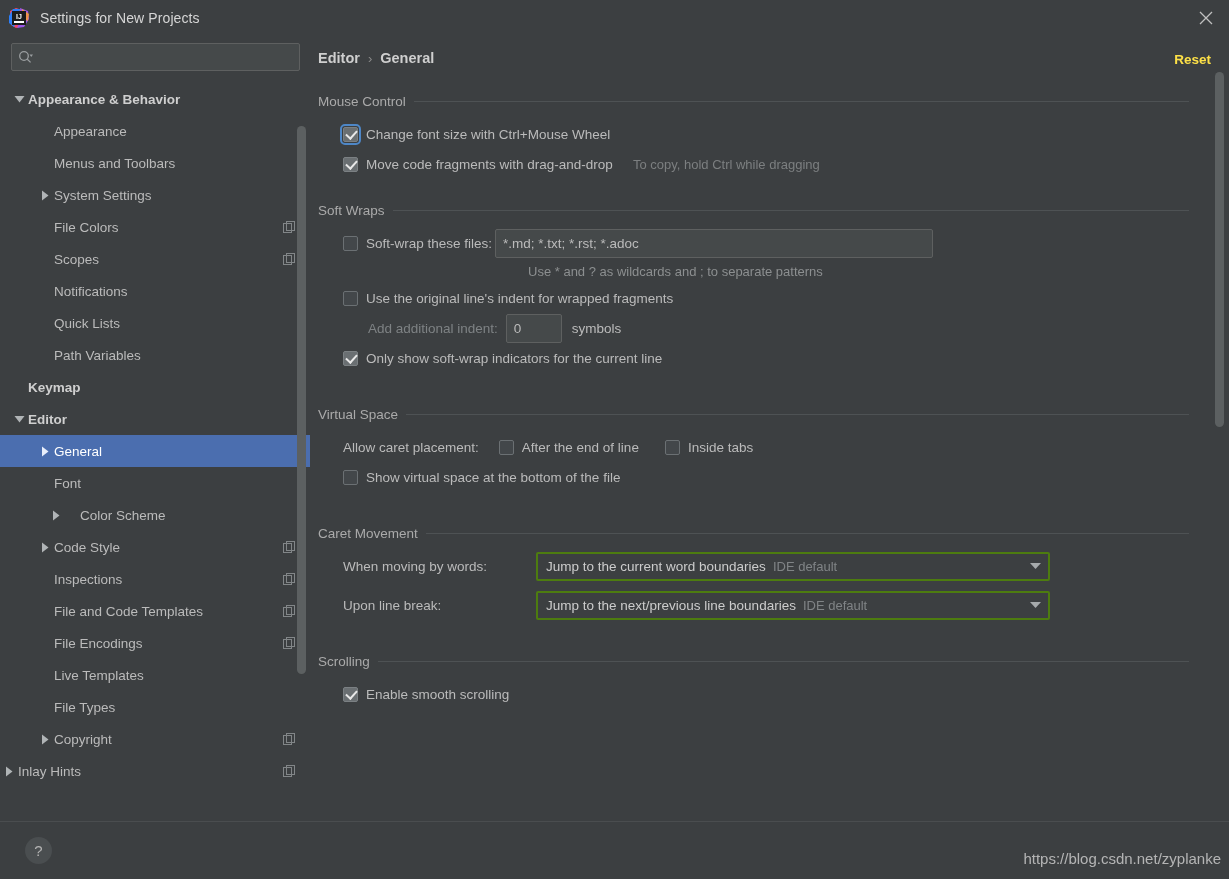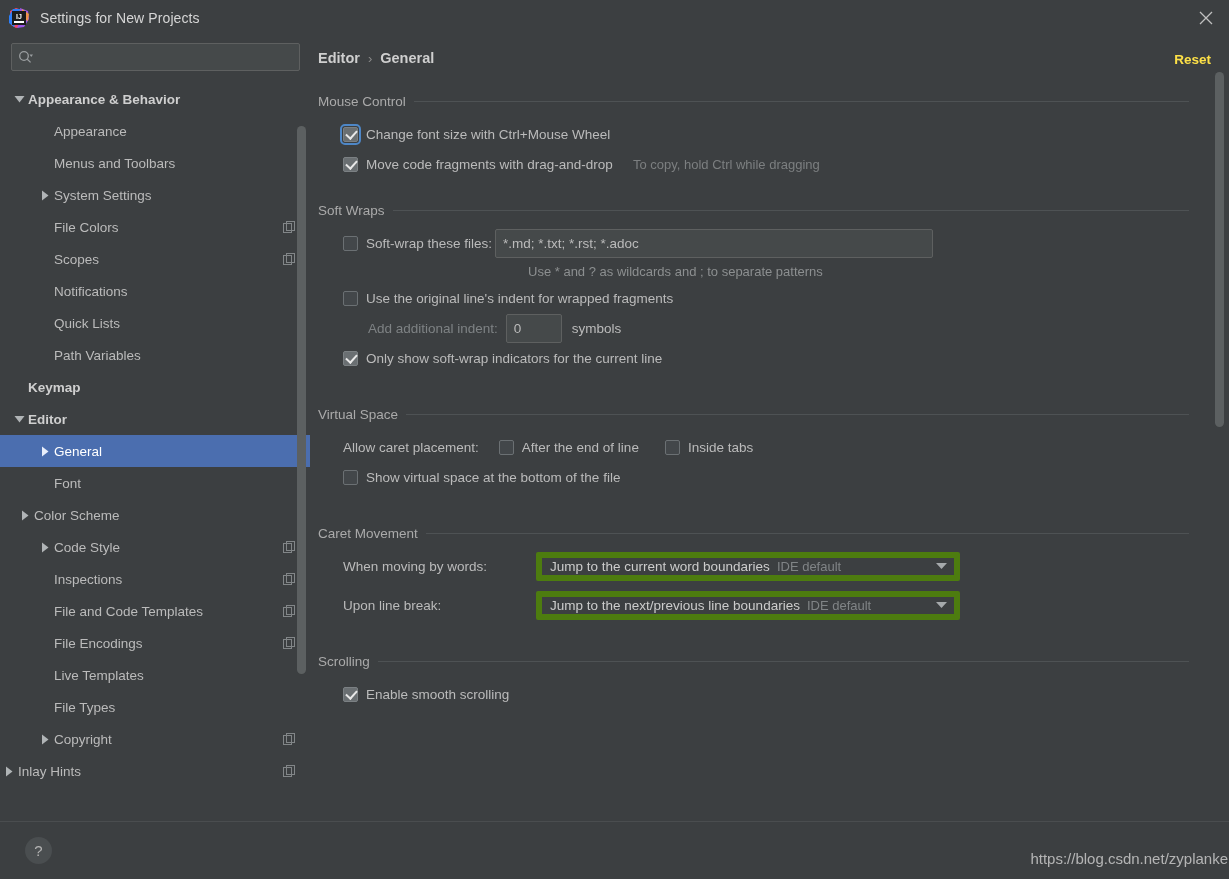--- a/index.html
+++ b/index.html
@@ -241,24 +241,24 @@
     font-size: 13.5px;
     padding: 5px 7px;
     outline: none;
     height: 29px;
   }
   .field-wide { width: 438px; }
   .field-tiny { width: 56px; }
 
   .combo {
     background: #3c3f41;
-    border: 6px solid #4d7c0f;
+    border: 2px solid #4d7c0f;
     border-radius: 2px;
     height: 29px;
-    width: 424px;
+    width: 514px;
     display: flex;
     align-items: center;
     padding: 0 6px 0 8px;
     cursor: pointer;
   }
   .combo-text { font-size: 13.5px; color: #cccccc; white-space: nowrap; }
   .combo-suffix { font-size: 13px; color: #808486; margin-left: 7px; white-space: nowrap; }
   .combo-arrow { margin-left: auto; flex: 0 0 auto; display:flex; }
 
   .spacer-sm { height: 8px; }
@@ -300,21 +300,21 @@
   }
   .btn.primary {
     background: #365880;
     border-color: #4a7aa8;
     color: #e6e6e6;
     font-weight: bold;
     min-width: 90px;
   }
   .watermark {
     position: absolute;
-    right: 1px;
+    right: 8px;
     bottom: 12px;
     font-size: 15px;
     color: #c9c9c9;
     opacity: .85;
     pointer-events: none;
     white-space: nowrap;
     font-family: "Liberation Sans", sans-serif;
   }
 </style>
 </head>
@@ -432,21 +432,21 @@
               <svg width="8" height="11" viewBox="0 0 8 11">
                 <path d="M1 0.5 L1 10.5 L7.5 5.5 Z" fill="#e8eefb"></path>
               </svg>
             </span>
             <span class="tree-label">General</span>
           </div>
           <div class="tree-item" style="padding-left: 36px;">
             <span class="twisty"></span>
             <span class="tree-label">Font</span>
           </div>
-          <div class="tree-item" style="padding-left: 16px;">
+          <div class="tree-item" style="padding-left: 47px; gap: 15px;">
             <span class="twisty">
               <svg width="8" height="11" viewBox="0 0 8 11">
                 <path d="M1 0.5 L1 10.5 L7.5 5.5 Z" fill="#b0b4b6"></path>
               </svg>
             </span>
             <span class="tree-label">Color Scheme</span>
           </div>
           <div class="tree-item" style="padding-left: 36px;">
             <span class="twisty">
               <svg width="8" height="11" viewBox="0 0 8 11">

